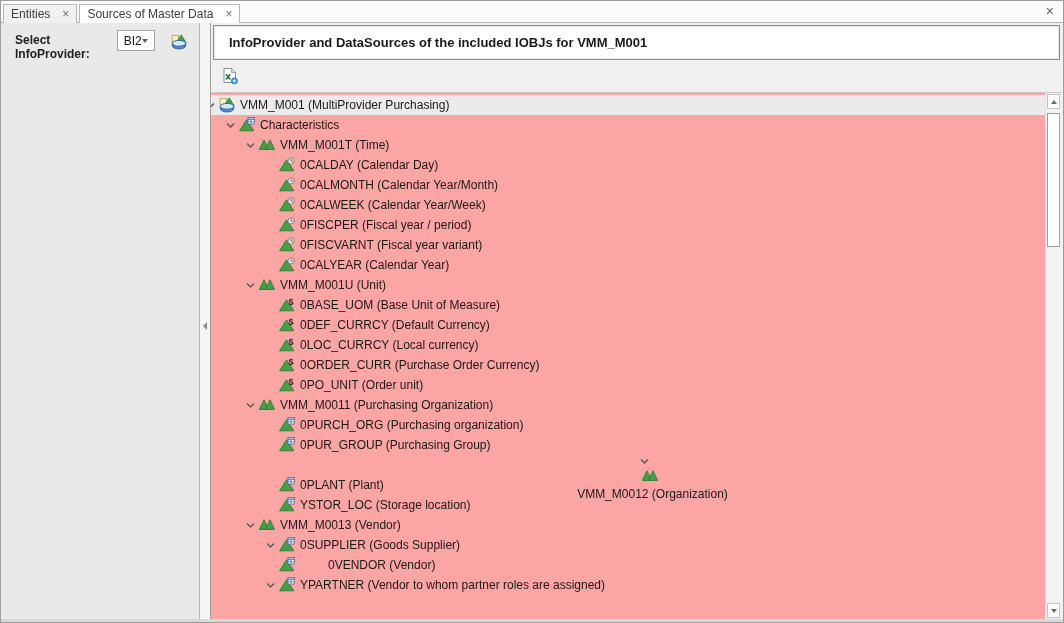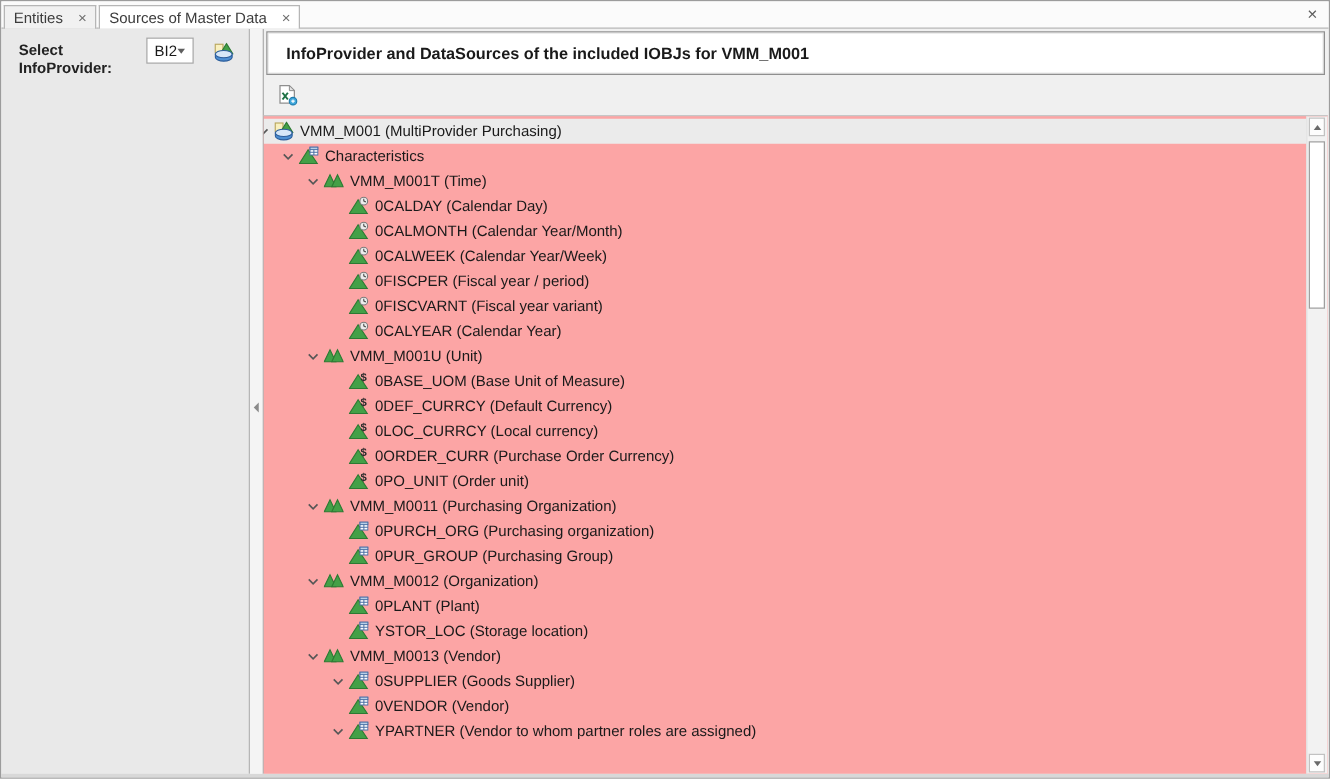--- a/index.html
+++ b/index.html
@@ -384,21 +384,21 @@
                   <polygon points="7.5,2.8 14.8,13.8 0.6,13.8" fill="#43a047" stroke="#2c7a33" stroke-width="0.9"></polygon>
                   <rect x="9" y="0.7" width="6.3" height="6.3" fill="#fff" stroke="#4a6fa5" stroke-width="0.8"></rect>
                   <rect x="9" y="0.7" width="6.3" height="2" fill="#b9cfe8" stroke="#4a6fa5" stroke-width="0.8"></rect>
                   <line x1="12.1" y1="2.7" x2="12.1" y2="7" stroke="#4a6fa5" stroke-width="0.8"></line>
                   <line x1="9" y1="4.8" x2="15.3" y2="4.8" stroke="#4a6fa5" stroke-width="0.8"></line>
                 </svg>
               </span>
     <span class="tree-label">0PUR_GROUP (Purchasing Group)</span>
   </div>
 
-  <div class="tree-row" style="padding-left: 48px;">
+  <div class="tree-row" style="padding-left: 48px; flex-direction: column;">
     <span class="chevron">
                 <svg width="13" height="13" viewBox="0 0 13 13">
                   <polyline points="3,4.5 6.5,8 10,4.5" fill="none" stroke="#565656" stroke-width="1.3"></polyline>
                 </svg>
               </span>
     <span class="tree-icon">
                 <svg width="16" height="16" viewBox="0 0 16 16">
                   <polygon points="5,2.8 9.6,12.4 0.4,12.4" fill="#43a047" stroke="#2c7a33" stroke-width="0.9"></polygon>
                   <polygon points="11,2.8 15.6,12.4 6.4,12.4" fill="#43a047" stroke="#2c7a33" stroke-width="0.9"></polygon>
                 </svg>
@@ -461,21 +461,21 @@
                   <rect x="9" y="0.7" width="6.3" height="6.3" fill="#fff" stroke="#4a6fa5" stroke-width="0.8"></rect>
                   <rect x="9" y="0.7" width="6.3" height="2" fill="#b9cfe8" stroke="#4a6fa5" stroke-width="0.8"></rect>
                   <line x1="12.1" y1="2.7" x2="12.1" y2="7" stroke="#4a6fa5" stroke-width="0.8"></line>
                   <line x1="9" y1="4.8" x2="15.3" y2="4.8" stroke="#4a6fa5" stroke-width="0.8"></line>
                 </svg>
               </span>
     <span class="tree-label">0SUPPLIER (Goods Supplier)</span>
   </div>
 
 
-  <div class="tree-row" style="padding-left: 68px;">
+  <div class="tree-row" style="padding-left: 68px; gap: 28px;">
 
     <span class="tree-icon">
                 <svg width="16" height="16" viewBox="0 0 16 16">
                   <polygon points="7.5,2.8 14.8,13.8 0.6,13.8" fill="#43a047" stroke="#2c7a33" stroke-width="0.9"></polygon>
                   <rect x="9" y="0.7" width="6.3" height="6.3" fill="#fff" stroke="#4a6fa5" stroke-width="0.8"></rect>
                   <rect x="9" y="0.7" width="6.3" height="2" fill="#b9cfe8" stroke="#4a6fa5" stroke-width="0.8"></rect>
                   <line x1="12.1" y1="2.7" x2="12.1" y2="7" stroke="#4a6fa5" stroke-width="0.8"></line>
                   <line x1="9" y1="4.8" x2="15.3" y2="4.8" stroke="#4a6fa5" stroke-width="0.8"></line>
                 </svg>
               </span>

